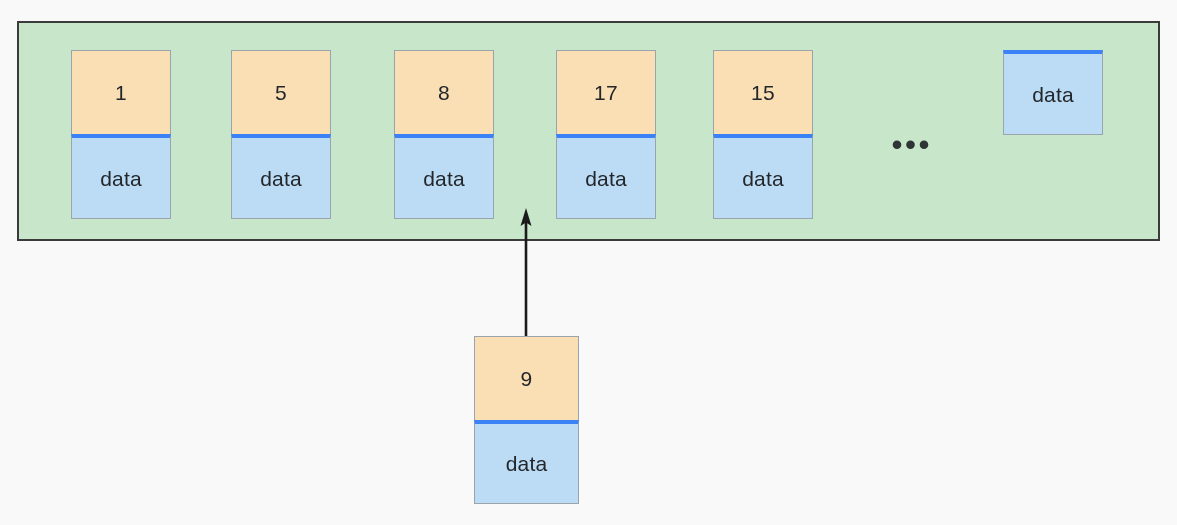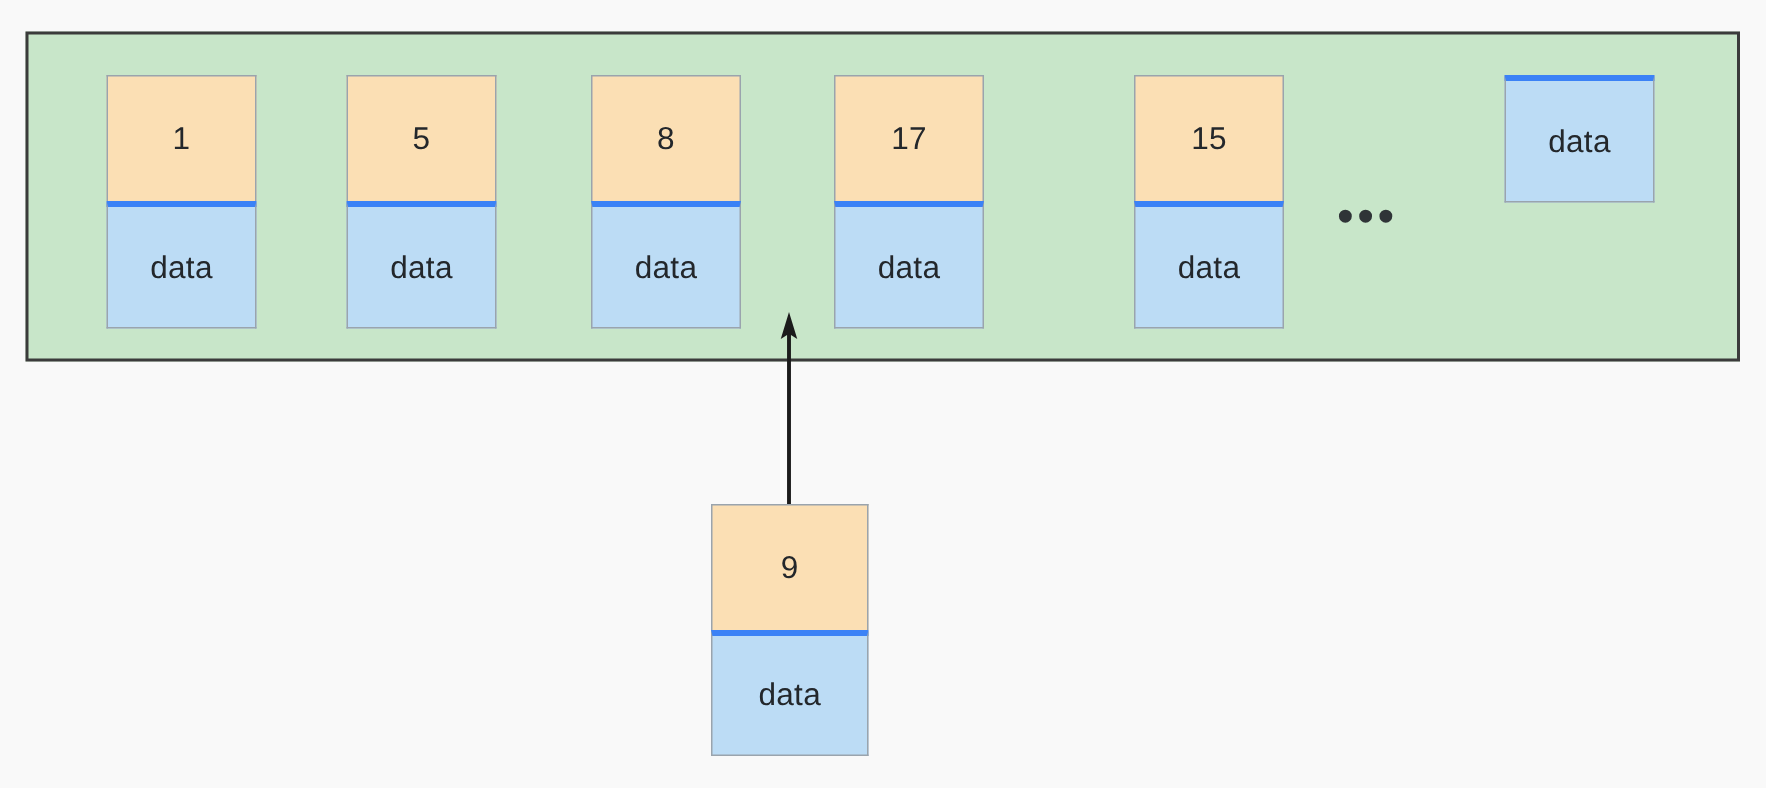--- a/index.html
+++ b/index.html
@@ -126,21 +126,21 @@
   <div class="node slot" style="left:394px;">
     <div class="cell key">8</div>
     <div class="cell val">data</div>
   </div>
 
   <div class="node slot" style="left:556px;">
     <div class="cell key">17</div>
     <div class="cell val">data</div>
   </div>
 
-  <div class="node slot" style="left:713px;margin-left:43px;">
+  <div class="node slot" style="left:713px;">
     <div class="cell key">15</div>
     <div class="cell val">data</div>
   </div>
 
   <div class="node slot" style="left:1003px;">
     <div class="cell val">data</div>
   </div>
 
   <div class="ellipsis">•••</div>
 

